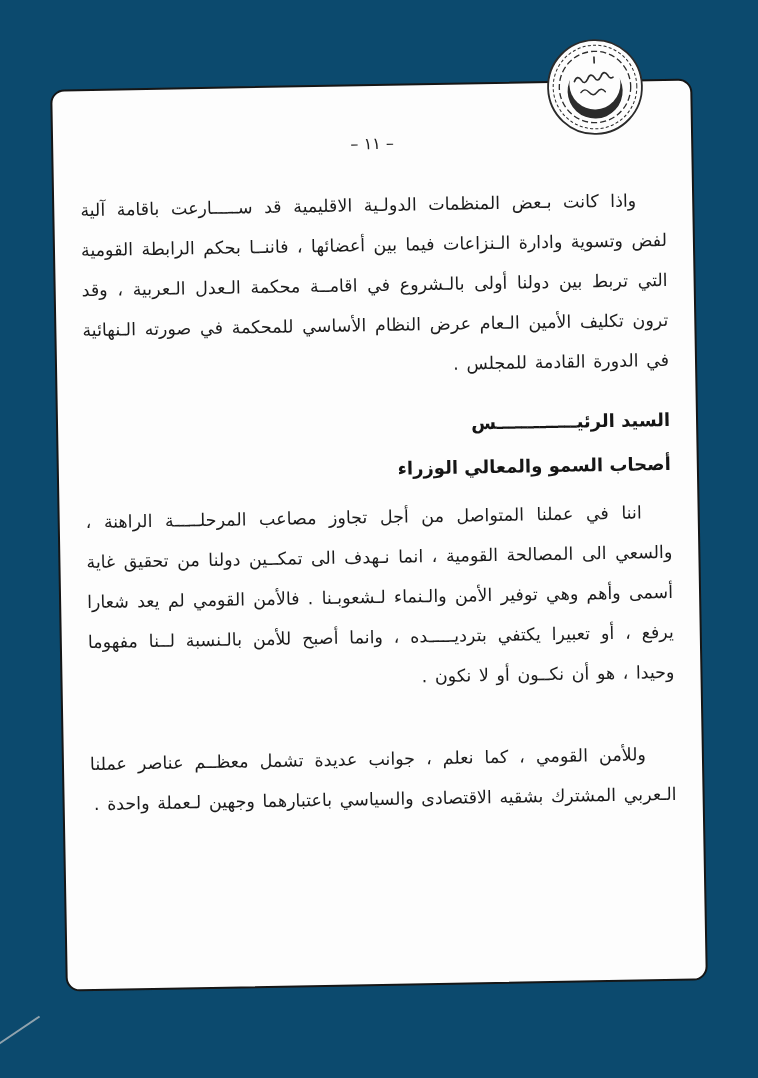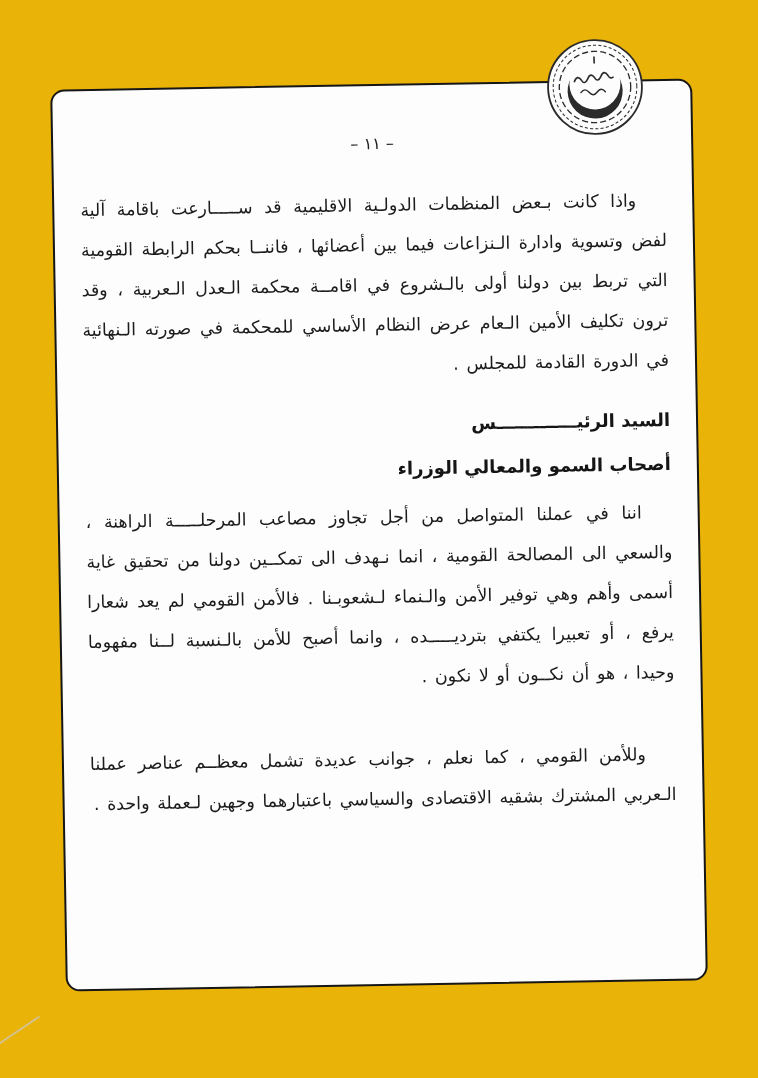--- a/index.html
+++ b/index.html
@@ -4,21 +4,21 @@
 <style>
   html, body {
     margin: 0;
     padding: 0;
     background: #f2f2f2;
   }
   .scan {
     position: relative;
     width: 758px;
     height: 1078px;
-    background: #eab308;
+    background: #0c4a6e;
     overflow: hidden;
     font-family: "DejaVu Sans", sans-serif;
     color: #1c1c1c;
   }
   .frame {
     position: absolute;
     left: 58px;
     top: 84px;
     width: 642px;
     height: 902px;

